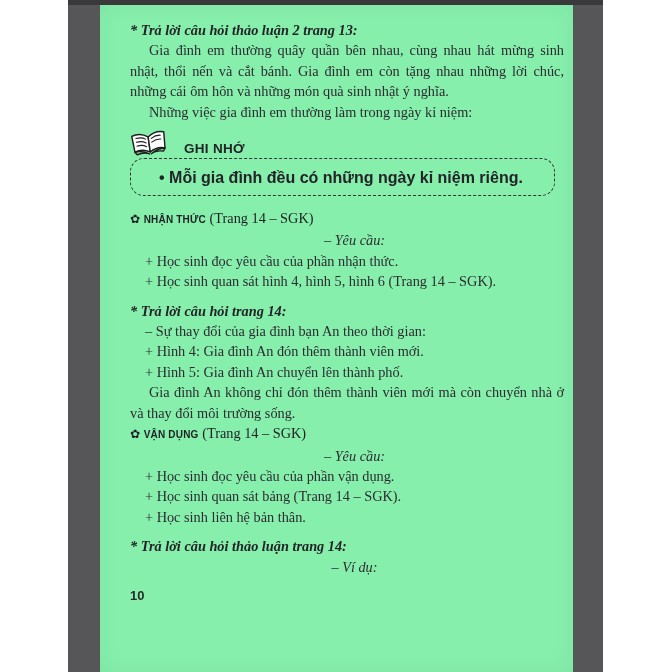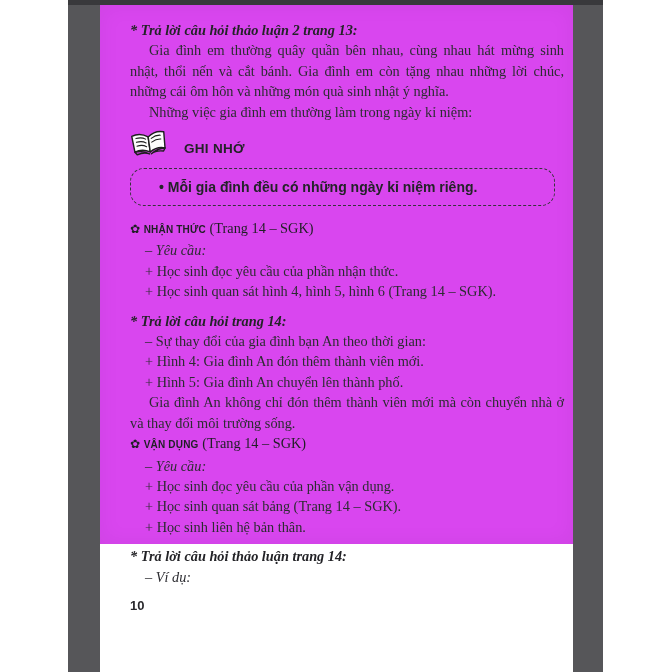--- a/index.html
+++ b/index.html
@@ -15,60 +15,60 @@
     background: #565659;
   }
   .bg-bar.left  { left: 68px;  width: 32px; }
   .bg-bar.right { left: 573px; width: 30px; }
   .top-strip {
     position: absolute; top: 0; left: 68px; width: 535px; height: 5px;
     background: #39393c; z-index: 3;
   }
   .page {
     position: absolute; left: 100px; top: 5px;
-    width: 473px; height: 539px;
-    background: #d946ef;
+    width: 473px; height: 667px;
+    background: #86efac;
     box-shadow: inset 0 0 22px rgba(0,0,0,0.05);
     z-index: 2;
     box-sizing: border-box;
     padding: 15px 9px 0 30px;
     color: #2c2c31;
     font-size: 14.3px;
     line-height: 20.4px;
   }
   .page p { margin: 0; }
   .h-bi {
     font-weight: 700; font-style: italic;
     color: #232327;
   }
   .h-bi.sp { margin-top: 9px; }
   .ind  { text-indent: 19px; }
   .ind2 { text-indent: 15px; }
   .just { text-align: justify; }
-  .it   { font-style: italic; }
+  .it   { font-style: italic; text-align: center; }
 
   .ghinho-row {
     height: 34px;
     display: flex; align-items: flex-end; gap: 16px;
   }
   .book-ico { display: block; margin-bottom: -2px; transform: rotate(-8deg); }
   .ghinho-label {
     font-family: "Liberation Sans", "DejaVu Sans", sans-serif;
     font-weight: 700; font-size: 13.5px; letter-spacing: 0.3px;
     color: #232327; line-height: 15px;
   }
 
   .dashed-box {
-    margin: 12px 9px 12px 0;
+    margin: 2px 9px 12px 0;
     border: 1.6px dashed #343438;
     border-radius: 14px;
     padding: 8px 10px 7px 12px;
     font-family: "Liberation Sans", "DejaVu Sans", sans-serif;
     font-weight: 700;
-    font-size: 14px;
+    font-size: 16px;
     line-height: 21px;
     color: #232328;
   }
   .dashed-box p { text-indent: 16px; text-align: justify; }
 
   .sec {
     color: #1f1f24;
   }
   .sec .flower {
     font-family: "DejaVu Sans", sans-serif;

